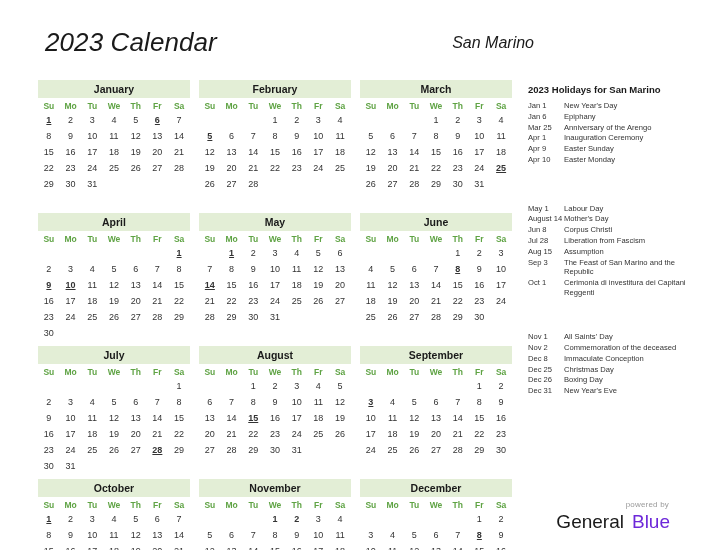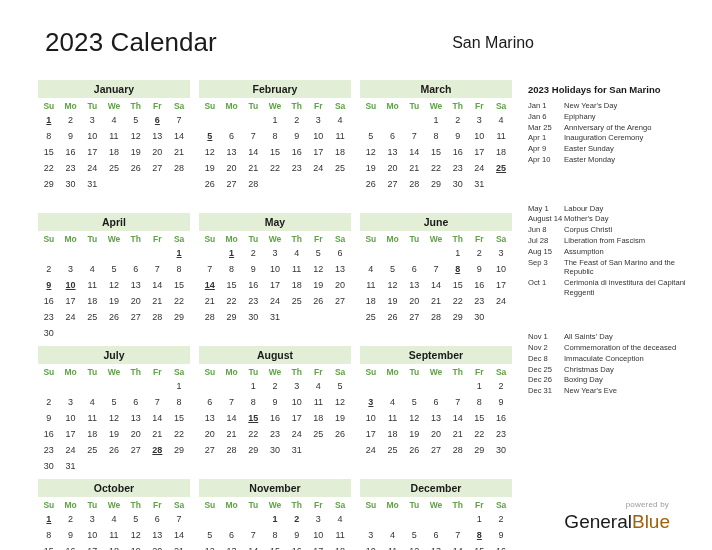--- a/index.html
+++ b/index.html
@@ -23,20 +23,21 @@
     box-sizing: border-box;
   }
 
   
   .header {
     position: absolute;
     left: 0;
     top: 26px;
     width: 576px;
     height: 44px;
+    font-style: italic;
   }
   .cal-title {
     position: absolute;
     left: 45px;
     top: 0;
     font-size: 26px;
     font-weight: 400;
     color: #1a1a1a;
     letter-spacing: 0.1px;
     line-height: 32px;
@@ -159,21 +160,21 @@
     line-height: 10px;
     margin-bottom: 1px;
     padding-right: 1px;
   }
   .brand {
     font-size: 19px;
     line-height: 22px;
     white-space: nowrap;
   }
   .brand-general { color: #1a1a1a; }
-  .brand-blue { color: #a16207; }
+  .brand-blue { color: #6d28d9; padding-left: 8px; }
 </style>
 </head>
 <body>
 
 <div class="page">
 
   <div class="header">
     <div class="cal-title">2023 Calendar</div>
     <div class="country-title">San Marino</div>
   </div>

